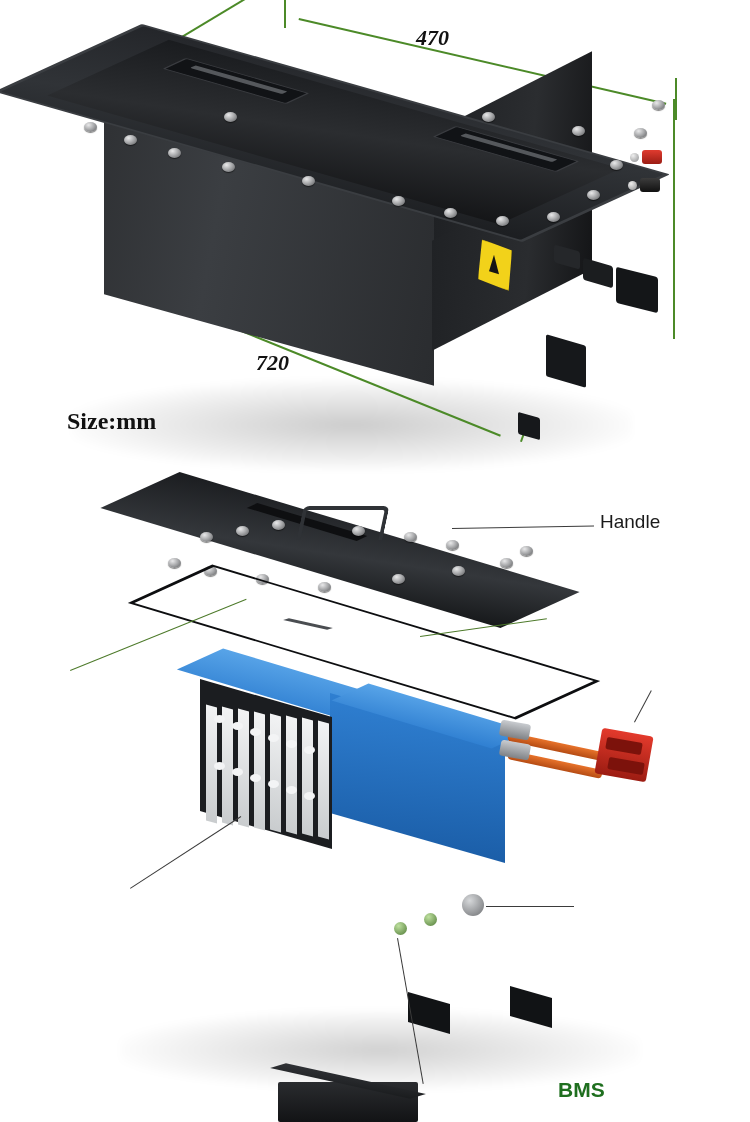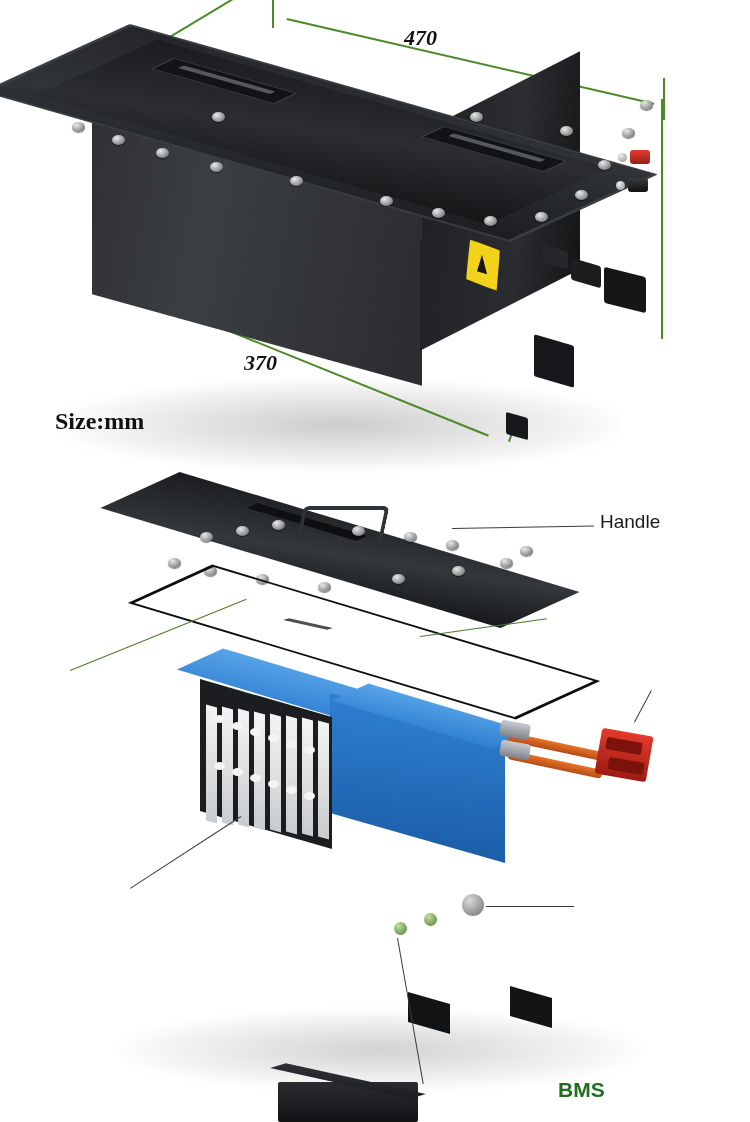--- a/index.html
+++ b/index.html
@@ -15,21 +15,21 @@
   .lbl{font-size:19px;color:#1a1a1a;line-height:1.22;white-space:pre-line;}
   .lbl-green{color:#1f6f1f;font-weight:bold;}
   .dim{font-family:"Liberation Serif", serif;font-weight:bold;font-style:italic;font-size:22px;color:#111;}
   .sizemm{font-family:"Liberation Serif", serif;font-weight:bold;font-size:24px;color:#111;}
 
   
   .ln{position:absolute;background:#4d7a2a;height:1px;transform-origin:0 0;}
   .ln-dark{background:#3b3b3b;}
 
   
-  #topPhoto{left:0;top:0;width:698px;height:470px;}
+  #topPhoto{left:12px;top:0;width:698px;height:470px;}
 
   .shadow-top{
     position:absolute;left:60px;top:380px;width:560px;height:90px;
     background:radial-gradient(ellipse at 50% 50%, rgba(0,0,0,0.20) 0%, rgba(0,0,0,0.06) 55%, rgba(0,0,0,0) 75%);
     filter:blur(3px);
   }
 
   
   .face{position:absolute;}
   .front-face{
@@ -146,21 +146,21 @@
     <div class="dimtick" style="left:272px;top:-12px;height:40px;transform:rotate(0deg);"></div>
     <div class="abs dim" style="left:140px;top:40px;">300</div>
 
     <div class="dimline" style="left:287px;top:18px;width:377px;transform:rotate(13deg);"></div>
     <div class="dimtick" style="left:663px;top:78px;height:42px;transform:rotate(0deg);"></div>
     <div class="abs dim" style="left:404px;top:25px;">470</div>
 
     <div class="dimline" style="left:118px;top:285px;width:400px;transform:rotate(22deg);"></div>
     <div class="dimtick" style="left:114px;top:276px;transform:rotate(20deg);"></div>
     <div class="dimtick" style="left:510px;top:430px;transform:rotate(20deg);"></div>
-    <div class="abs dim" style="left:244px;top:350px;">370</div>
+    <div class="abs dim" style="left:244px;top:350px;">720</div>
 
     <div class="dimline" style="left:663px;top:99px;width:2px;height:1.5px;transform:rotate(90deg) scaleX(120);"></div>
 
     <div class="face side-face"></div>
     <div class="face front-face"></div>
     <div class="face side-face2"></div>
 
     <div class="face top-plate-rim"></div>
     <div class="face top-plate"></div>
     <div class="face top-inner"></div>

